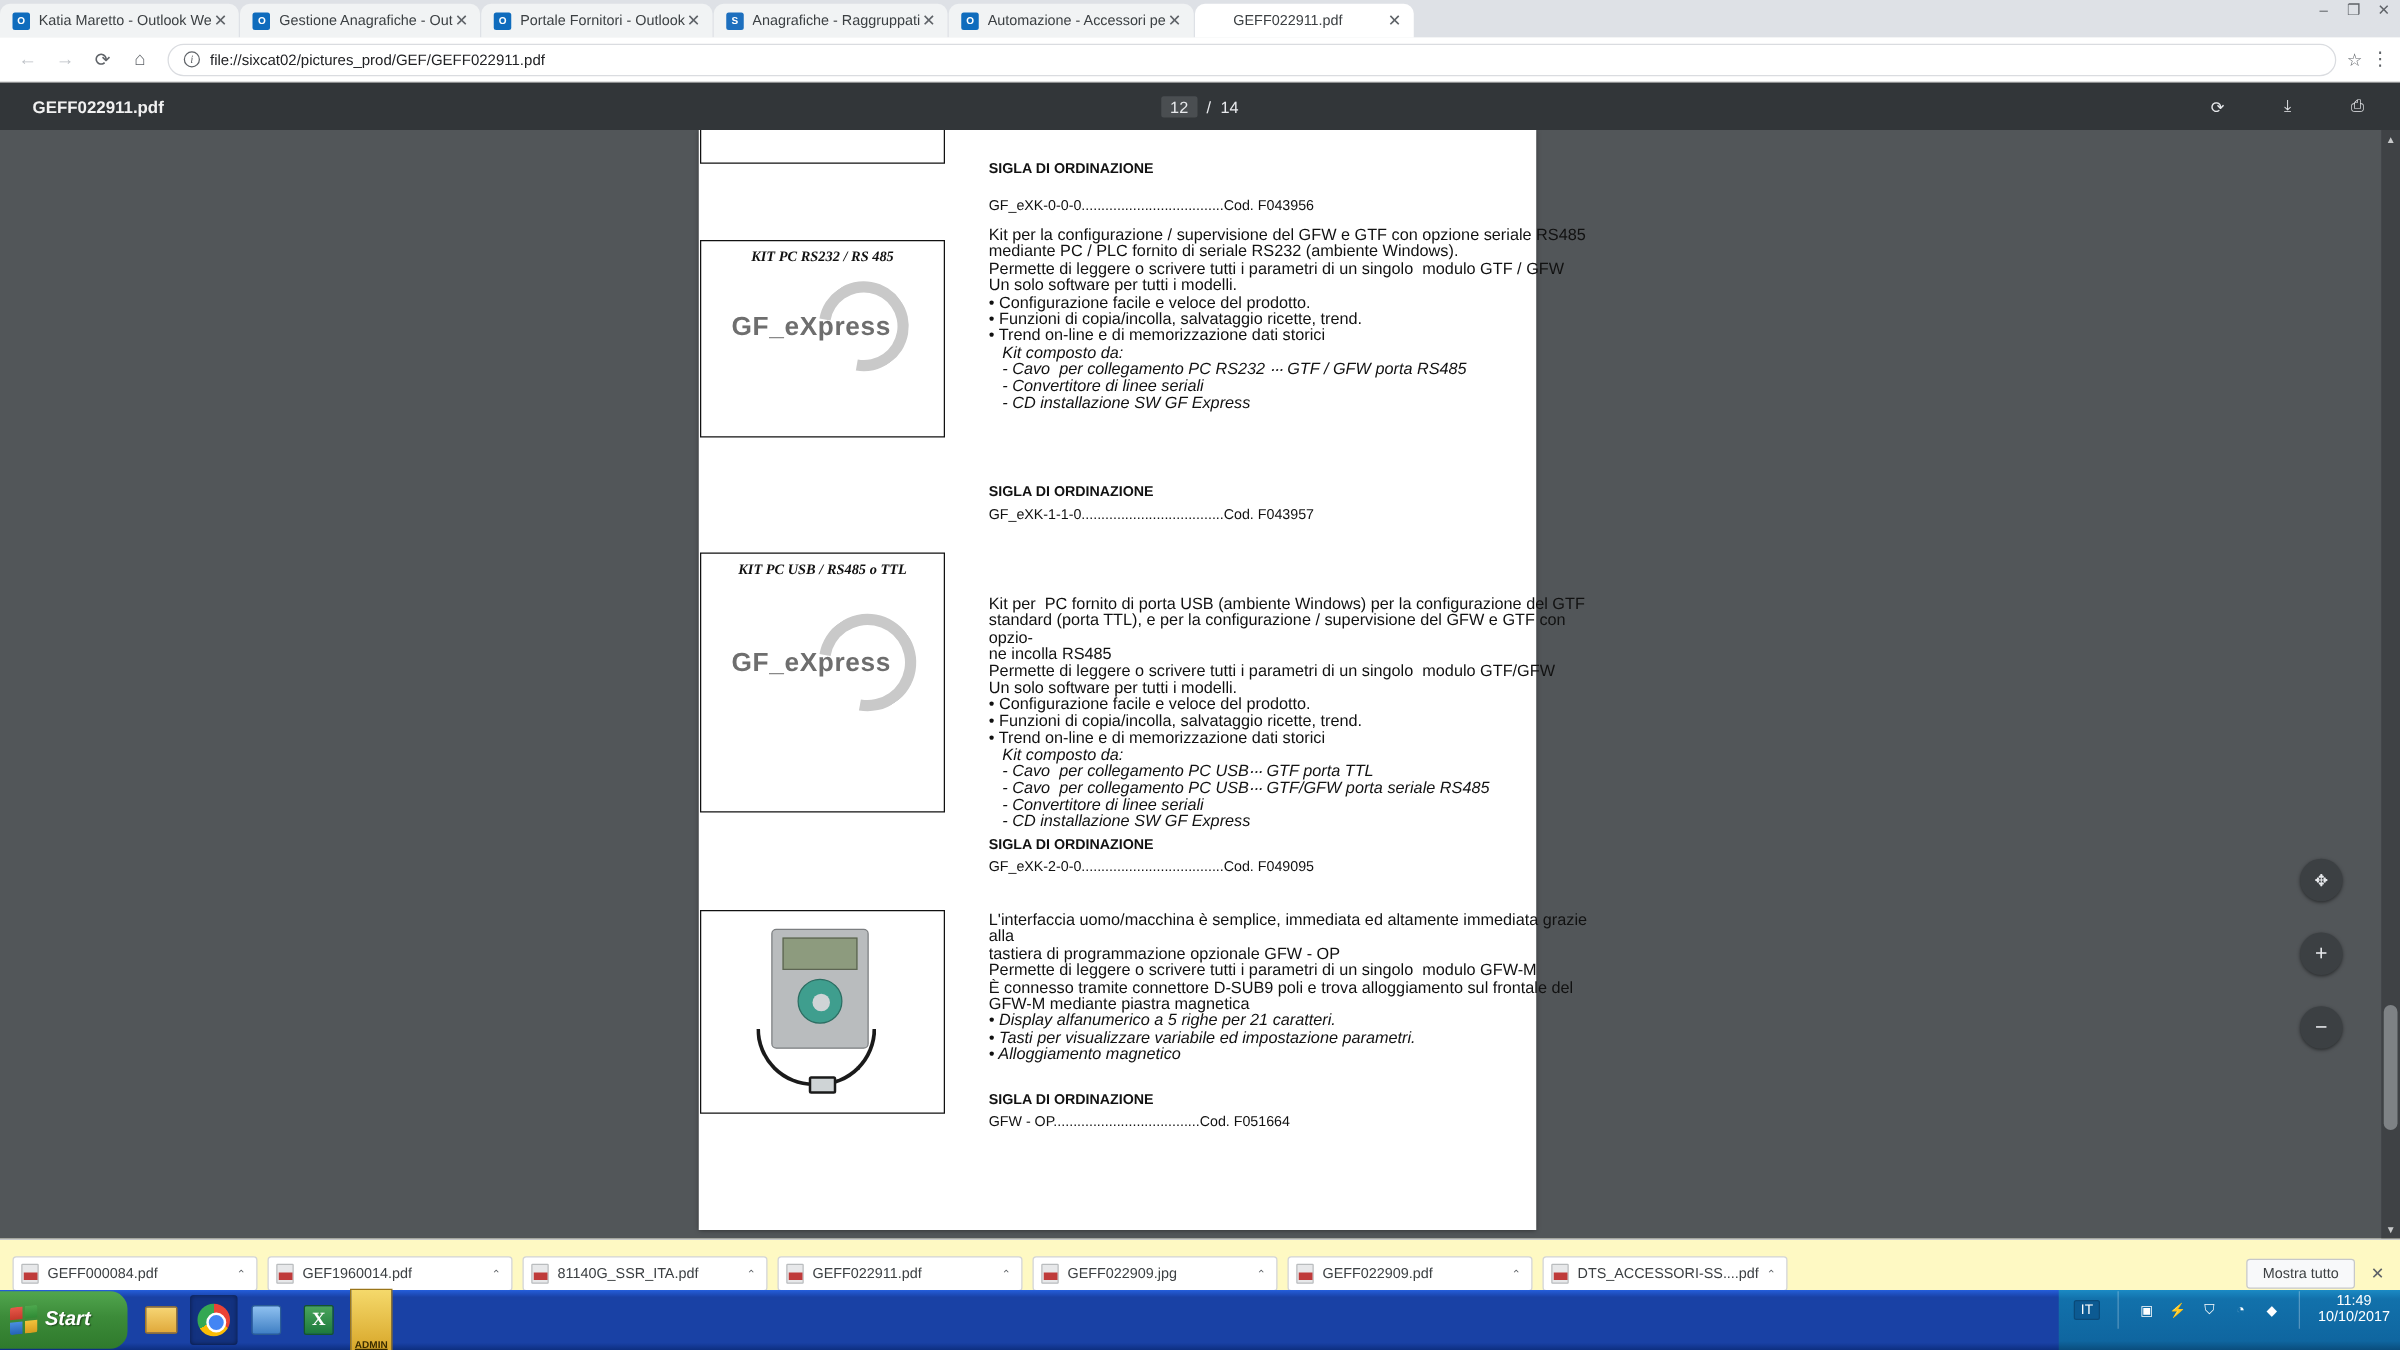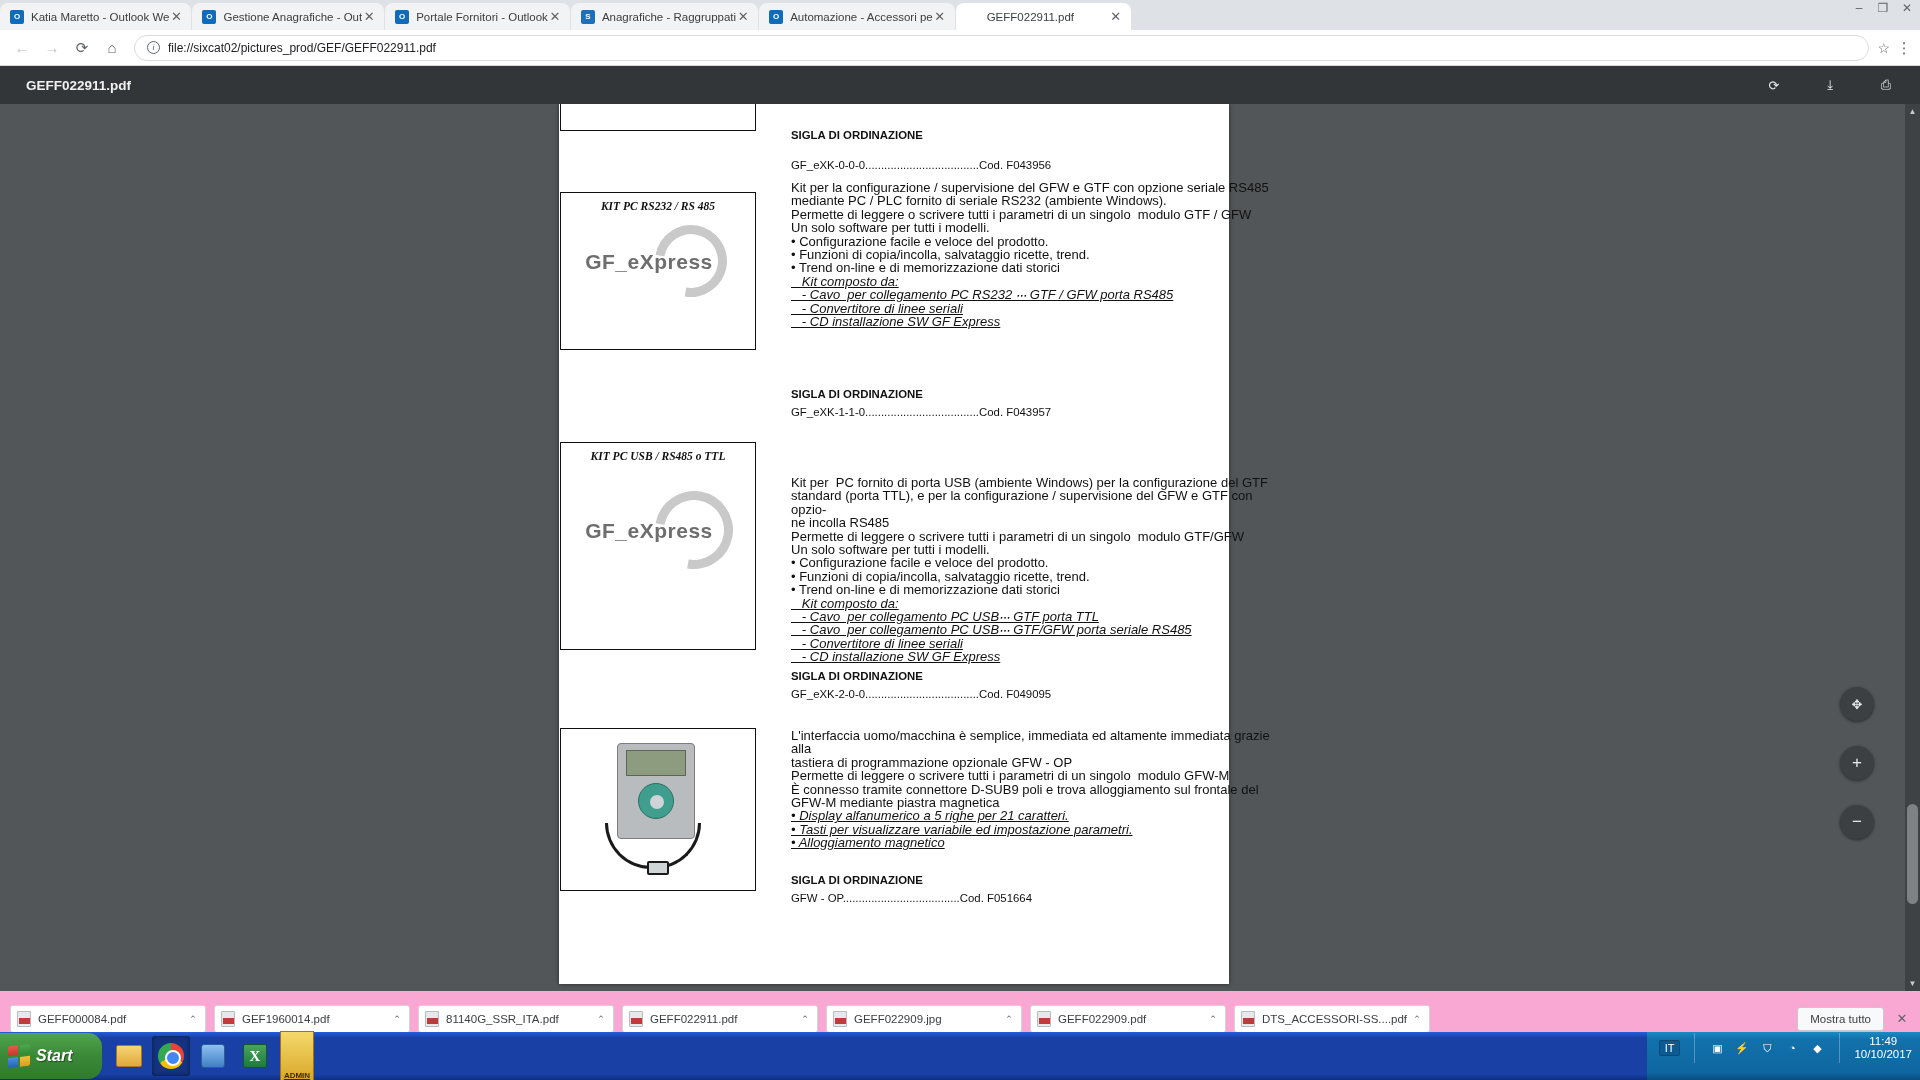--- a/index.html
+++ b/index.html
@@ -137,21 +137,21 @@
     border: 9px solid #c9c9c9;
     border-radius: 50%;
     border-left-color: transparent;
     transform: rotate(-35deg);
   }
   .txtblock {
     position: absolute;
     font-size: 13px; line-height: 13.4px; color: #111;
     font-family: "Liberation Sans", sans-serif;
   }
-  .txtblock .it { font-style: italic; text-decoration: underline; }
+  .txtblock .it { font-style: italic; }
   .sigla {
     position: absolute; font-size: 11.4px; font-weight: bold; color: #111;
   }
   .code { position: absolute; font-size: 11.4px; color: #111; }
 
   
   .device { position: absolute; }
   .dev-body {
     position: absolute; width: 78px; height: 96px; left: 22px; top: 6px;
     background: #b9bcbe; border: 1px solid #7b7e80; border-radius: 4px;
@@ -199,21 +199,21 @@
     background: #7e8285;
   }
   .vscroll .arrow {
     position: absolute; left: 0; width: 15px; height: 15px; color: #c8cacb;
     font-size: 8px; display: flex; align-items: center; justify-content: center;
   }
 
   
   .shelf {
     position: absolute; top: 991px; left: 0; width: 1920px; height: 54px;
-    background: #f9a8d4; border-top: 1px solid #c6c8ca;
+    background: #fef9c3; border-top: 1px solid #c6c8ca;
     display: flex; align-items: center; padding-left: 10px;
   }
   .dl-item {
     display: flex; align-items: center;
     height: 28px; min-width: 196px; margin-right: 8px;
     background: #ffffff; border: 1px solid #d2d4d7; border-radius: 3px;
     padding: 0 4px 0 6px;
     font-size: 11.5px; color: #3c4043;
   }
   .dl-item .pdficon {
@@ -368,20 +368,25 @@
       <span title="Cerca con Google o digita un URL">file://sixcat02/pictures_prod/GEF/GEFF022911.pdf</span>
     </div>
     <div class="toolbar-right">
       <span class="star-icon">☆</span>
       <span class="menu-dots">⋮</span>
     </div>
   </div>
 
   <div class="pdf-header">
     <div class="pdf-title">GEFF022911.pdf</div>
+    <div class="pdf-pager">
+      <span class="pg-cur">12</span>
+      <span>/</span>
+      <span style="margin-left:4px">14</span>
+    </div>
     <div class="pdf-actions">
       <span class="act">⟳</span>
       <span class="act">⤓</span>
       <span class="act">⎙</span>
     </div>
   </div>
 
   <div class="pdf-body">
     <div class="page">
       <div class="page-inner">

